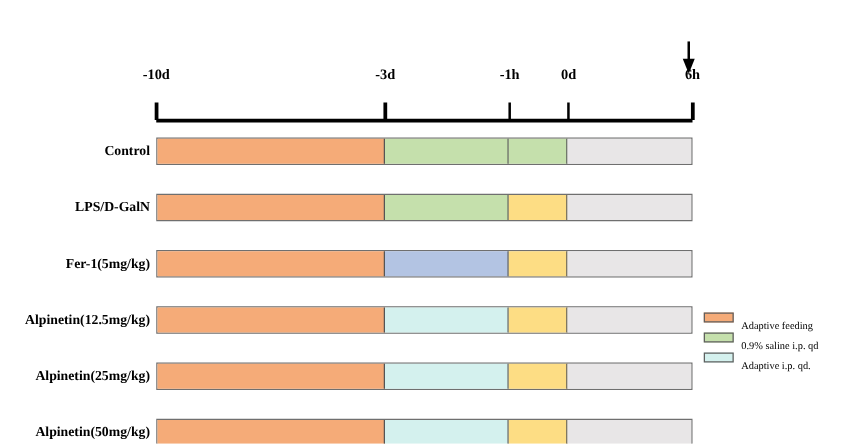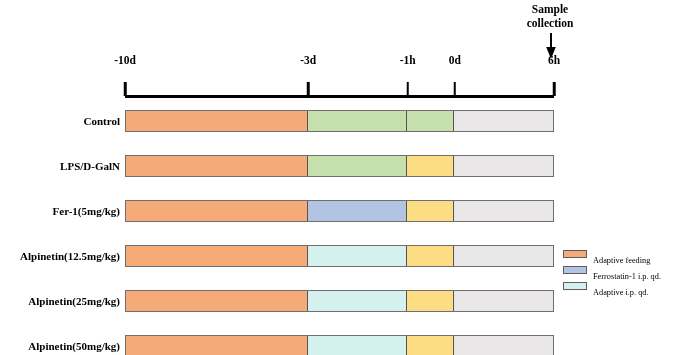--- a/index.html
+++ b/index.html
@@ -119,24 +119,20 @@
     white-space: nowrap;
     font-family: "Liberation Serif", "DejaVu Serif", serif;
     margin-top: 12px;
   }
 </style>
 </head>
 <body>
 
 <div id="figure">
 
-  <div id="sample-collection">
-    <div>Sample</div>
-    <div>collection</div>
-  </div>
   <svg id="collection-arrow" viewBox="0 0 12 26">
     <line x1="6" y1="0" x2="6" y2="17" stroke="#000" stroke-width="2"></line>
     <polygon points="6,26 1.2,14 10.8,14" fill="#000"></polygon>
   </svg>
 
   <div id="axis-labels">
       <div class="tick-label" style="left: 125px;">-10d</div>
       <div class="tick-label" style="left: 308.183px;">-3d</div>
       <div class="tick-label" style="left: 407.711px;">-1h</div>
       <div class="tick-label" style="left: 454.901px;">0d</div>
@@ -195,22 +191,22 @@
         <div class="seg" style="width: 23.1%; background: rgb(232, 230, 231);"></div>
       </div>
     </div>
 
   <div id="legend">
       <div class="legend-row">
         <div class="legend-swatch" style="background: rgb(245, 171, 120);"></div>
         <div class="legend-text">Adaptive feeding</div>
       </div>
       <div class="legend-row">
-        <div class="legend-swatch" style="background: rgb(179, 196, 227);"></div>
-        <div class="legend-text">Ferrostatin-1 i.p. qd.</div>
+        <div class="legend-swatch" style="background: rgb(197, 224, 172);"></div>
+        <div class="legend-text">0.9% saline i.p. qd</div>
       </div>
       <div class="legend-row">
         <div class="legend-swatch" style="background: rgb(212, 241, 238);"></div>
         <div class="legend-text">Adaptive i.p. qd.</div>
       </div>
     </div>
 
 </div>
 
 </body></html>

